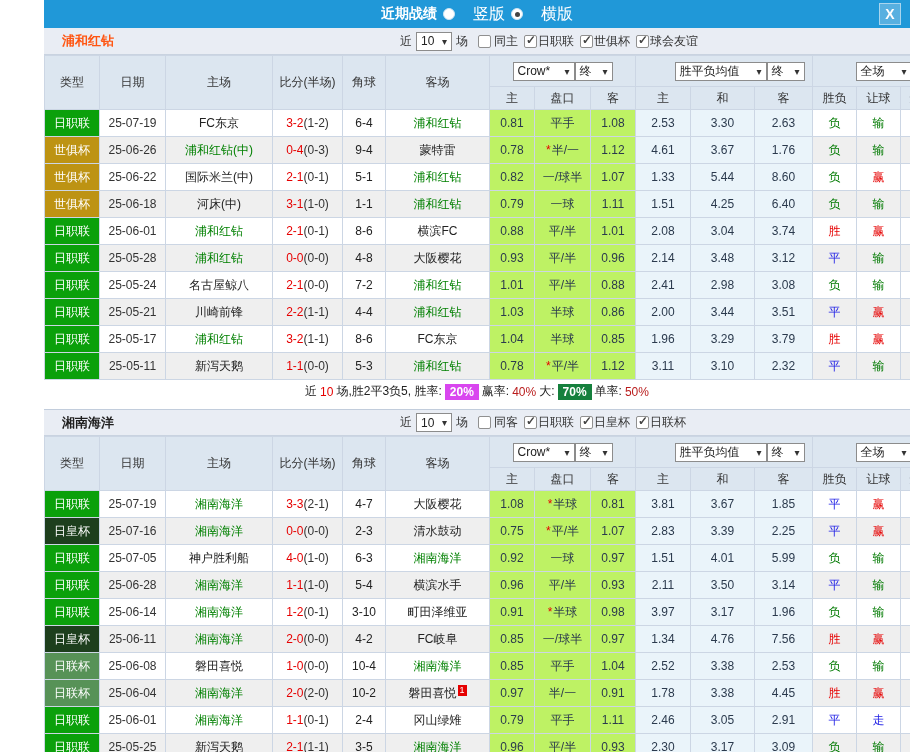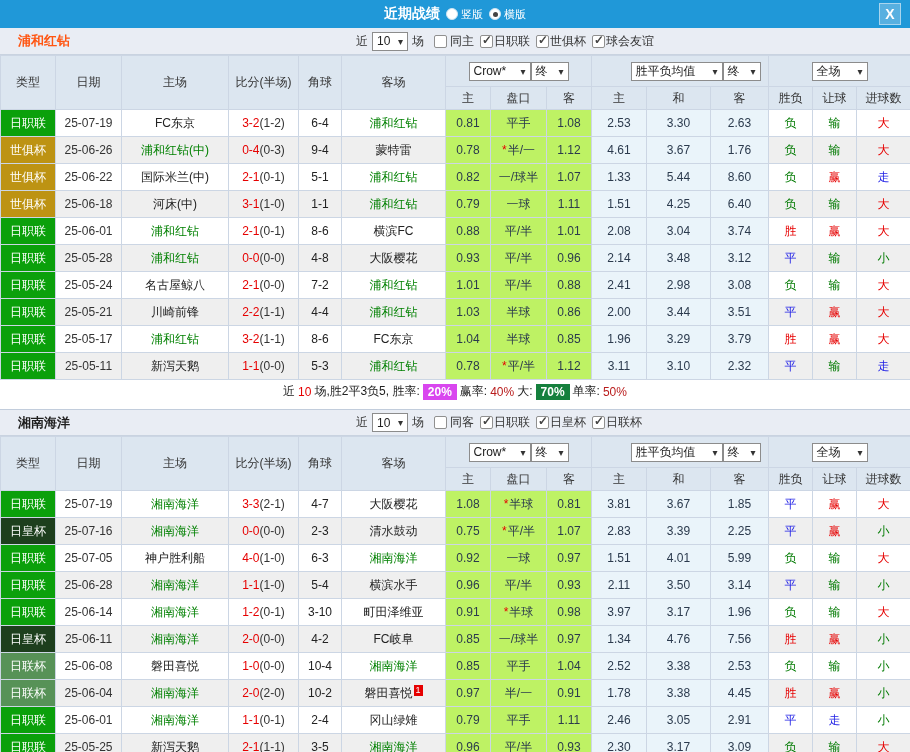--- a/index.html
+++ b/index.html
@@ -1,28 +1,28 @@
 <!DOCTYPE html>
 <html><head>
 <meta charset="utf-8">
 <style>
   * { box-sizing: border-box; margin: 0; padding: 0; }
   body {
     width: 910px; height: 752px; overflow: hidden;
     font-family: "Liberation Sans", sans-serif;
     background: #fff; font-size: 12px; color: #222;
   }
-  .window { width: 910px; height: 752px; overflow: hidden; position: relative; background:#fff; }
+  .window { width: 910px; height: 752px; overflow: hidden; position: relative; background:#fff;padding-left:44px; }
 
   
   .titlebar { height: 28px; background: #2098d8; position: relative; }
   .title-center { position:absolute; left:0; right:0; top:0; height:28px;
     display:flex; align-items:center; justify-content:center; gap:6px; color:#fff; }
   .title-text { font-weight: bold; font-size: 14px; }
-  .radio-opt { display:inline-flex; align-items:center; gap:3px; font-size:11px; cursor:default; }
+  .radio-opt { display:inline-flex; align-items:center; gap:18px; font-size:16px; cursor:default; }
   .rb { display:inline-block; width:12px; height:12px; border-radius:50%; background:#fff;
     border:1px solid #cde4f2; position:relative; }
   .rb.checked::after { content:""; position:absolute; left:3px; top:3px; width:5px; height:5px;
     border-radius:50%; background:#444; }
   .close-btn { position:absolute; right:9px; top:3px; width:22px; height:22px;
     background:#58b0e0; border:1px solid #a8d5ee; color:#fff; font-weight:bold; font-size:14px;
     display:flex; align-items:center; justify-content:center; cursor:pointer; }
 
   
   .team-bar { height:27px; background:#e9edf4; border-bottom:1px solid #c9d3e0; position:relative;

